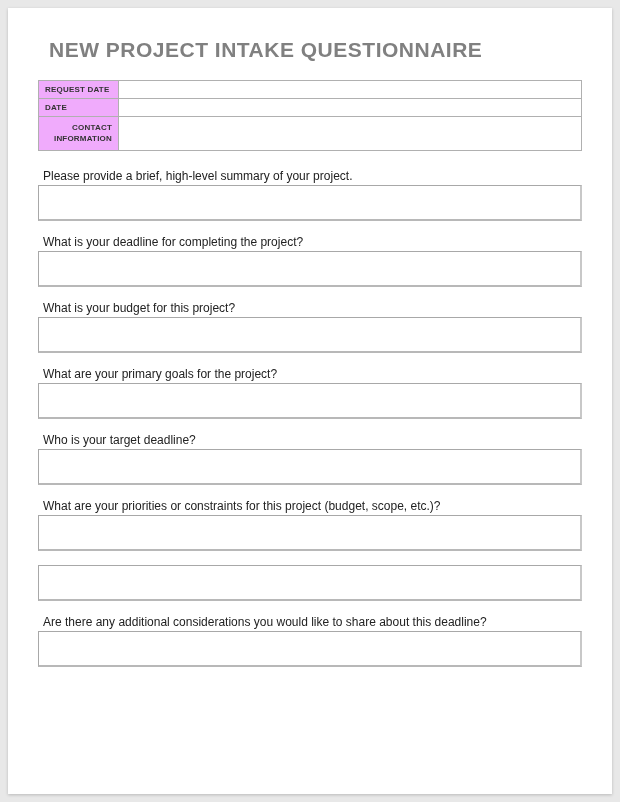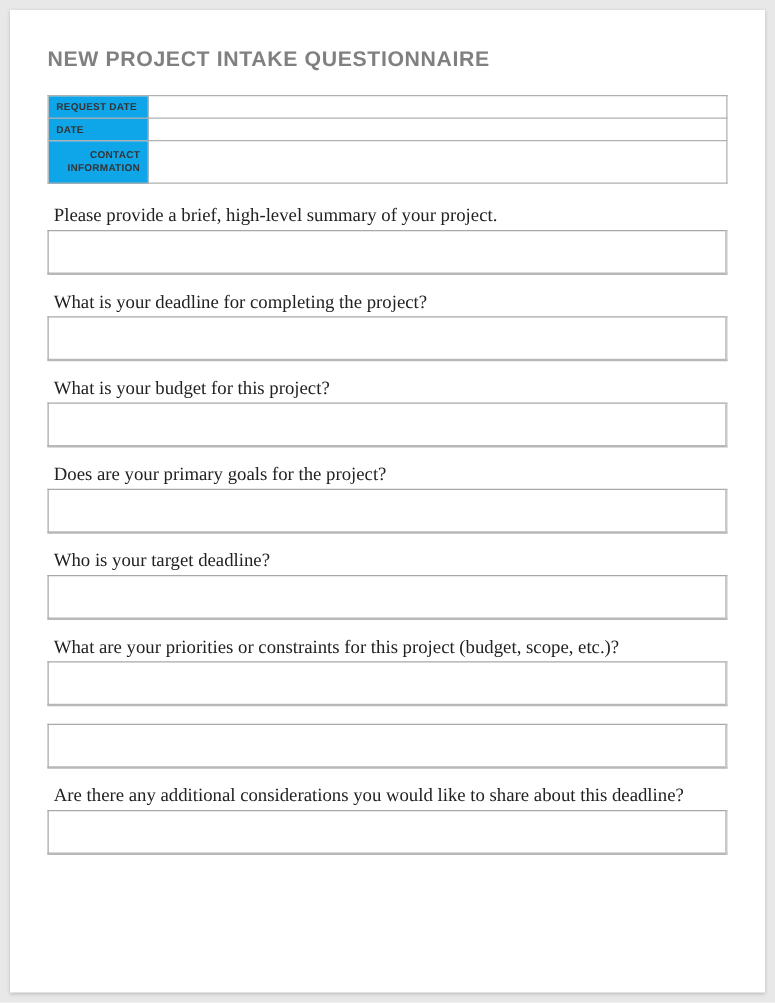--- a/index.html
+++ b/index.html
@@ -12,60 +12,60 @@
   }
   .page {
     width: 604px;
     height: 786px;
     background: #ffffff;
     box-shadow: 0 1px 3px rgba(0,0,0,0.2);
     padding: 30px 30px 20px 30px;
     position: relative;
   }
   .title {
-    font-size: 17px;
+    font-size: 21px;
     font-weight: bold;
     color: #808080;
     letter-spacing: 0.5px;
     margin-bottom: 18px;
+    margin-left: 11px;
   }
   .info-table {
     width: 100%;
     border-collapse: collapse;
     margin-bottom: 18px;
   }
   .info-table td {
     border: 1px solid #b0b0b0;
     padding: 4px 6px;
     font-size: 8px;
     vertical-align: middle;
   }
   .info-table td.label {
-    background: #0ea5e9;
+    background: #f0abfc;
     font-weight: bold;
     width: 80px;
     color: #333;
     letter-spacing: 0.2px;
   }
   .info-table td.value {
     background: #ffffff;
   }
   .info-table tr { height: 18px; }
   .info-table tr.tall { height: 34px; }
   .info-table tr.tall td.label { line-height: 1.3; text-align: right; }
 
   .question-block {
     margin-bottom: 14px;
   }
   .question-label {
-    font-size: 15px;
+    font-size: 12px;
     color: #222;
     margin-left: 5px;
     margin-bottom: 2px;
-    font-family: Liberation Serif, serif;
   }
   .answer-box {
     width: 100%;
     height: 36px;
     border: 1px solid #a8a8a8;
     border-bottom: 2px solid #b8b8b8;
     border-right: 2px solid #c8c8c8;
     background: #ffffff;
   }
 </style>
@@ -102,21 +102,21 @@
     <div class="question-label">What is your deadline for completing the project?</div>
     <div class="answer-box"></div>
   </div>
 
   <div class="question-block">
     <div class="question-label">What is your budget for this project?</div>
     <div class="answer-box"></div>
   </div>
 
   <div class="question-block">
-    <div class="question-label">Does are your primary goals for the project?</div>
+    <div class="question-label">What are your primary goals for the project?</div>
     <div class="answer-box"></div>
   </div>
 
   <div class="question-block">
     <div class="question-label">Who is your target deadline?</div>
     <div class="answer-box"></div>
   </div>
 
   <div class="question-block">
     <div class="question-label">What are your priorities or constraints for this project (budget, scope, etc.)?</div>

